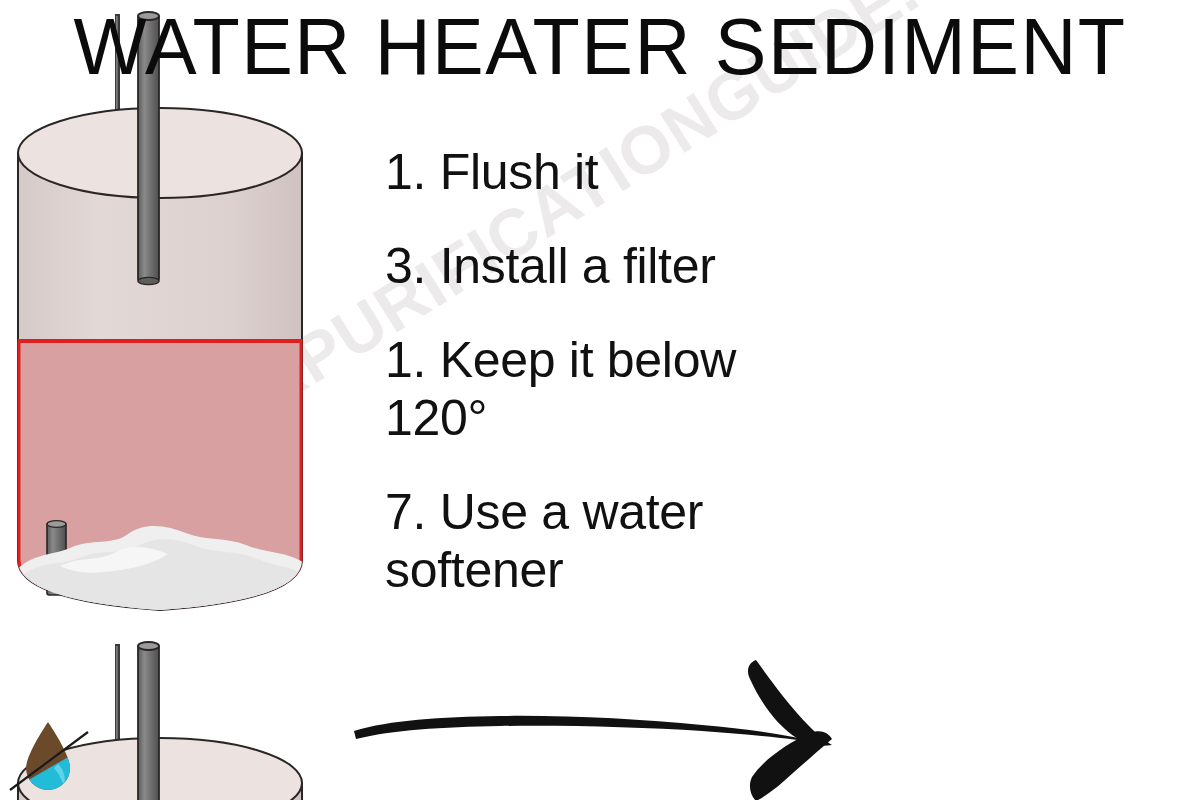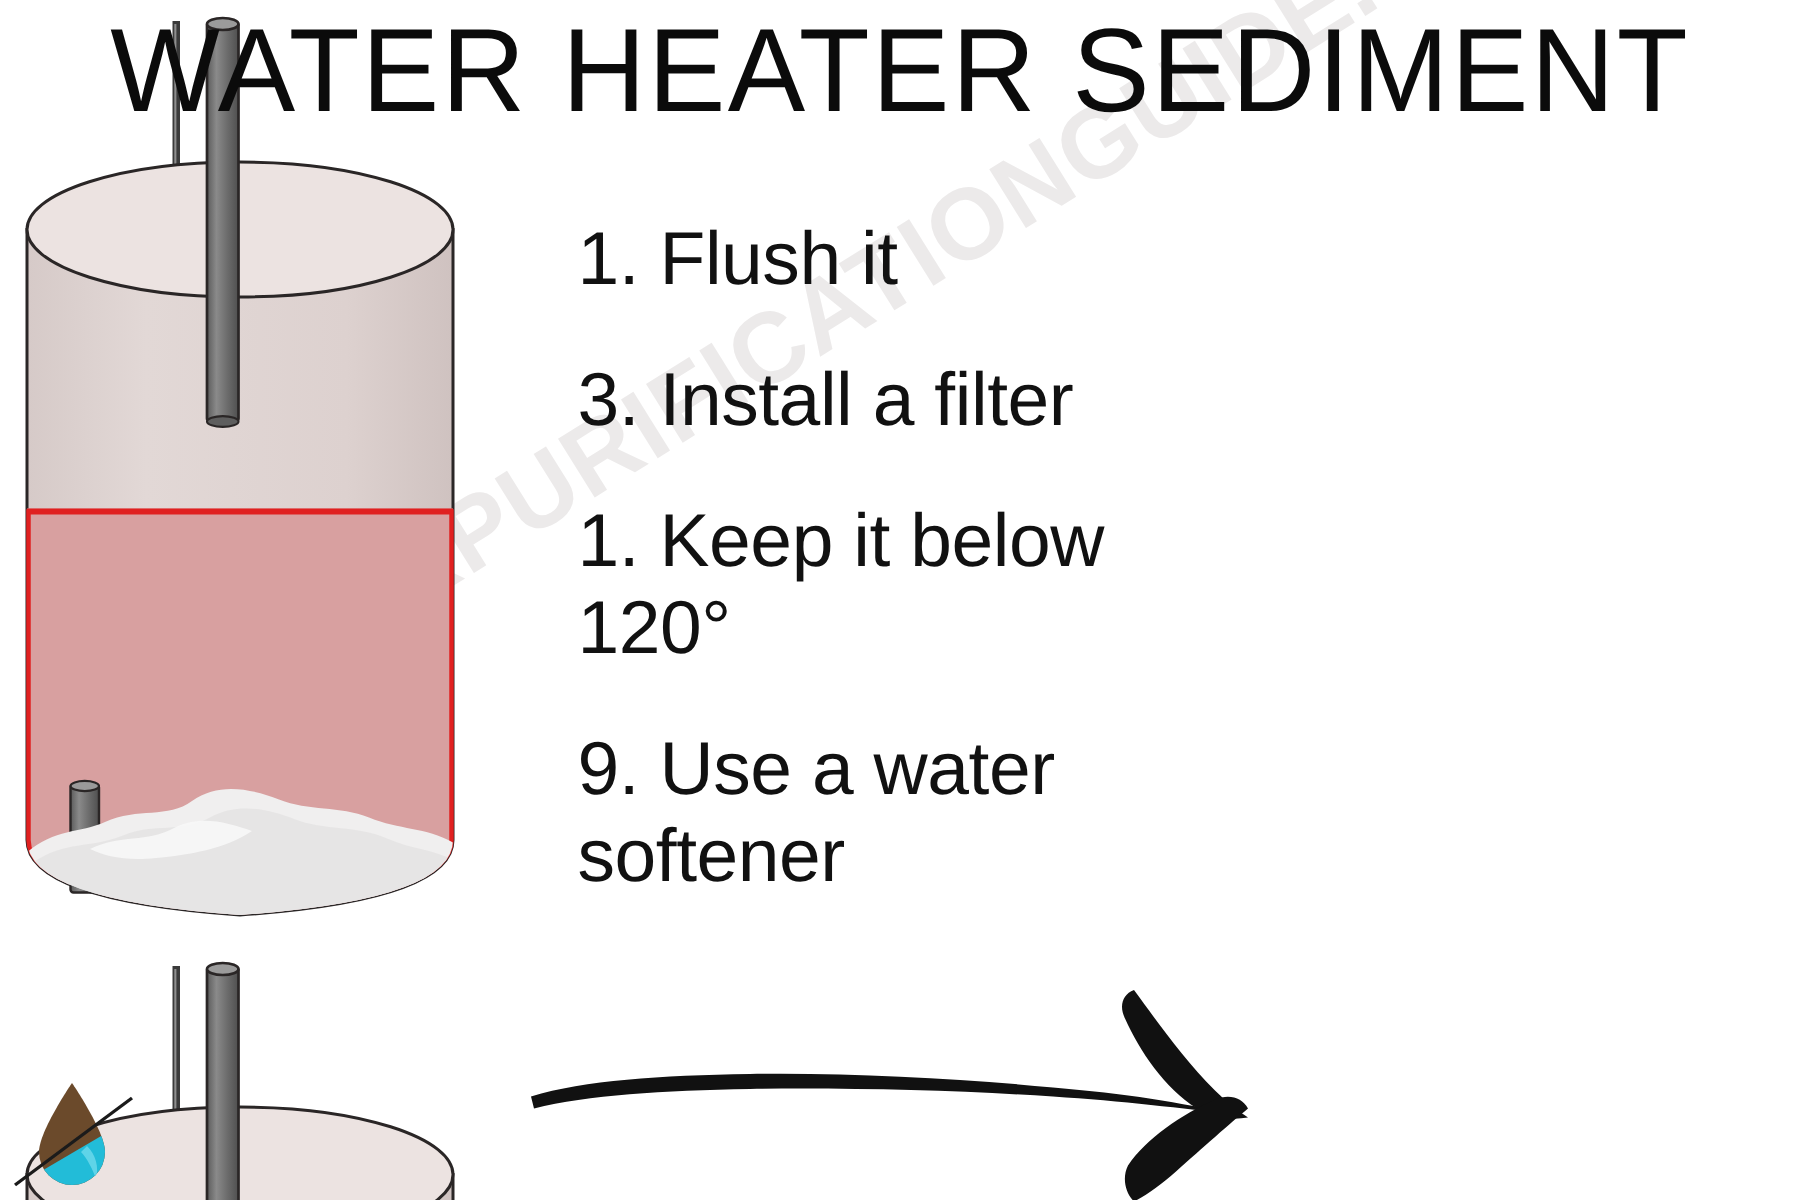--- a/index.html
+++ b/index.html
@@ -229,21 +229,21 @@
         <ellipse cx="148.5" cy="281" rx="10.5" ry="3.6" fill="#5e5e5e" stroke="#2a2626" stroke-width="1.4"></ellipse>
         <ellipse cx="148.5" cy="16" rx="10.5" ry="4" fill="#9b9b9b" stroke="#2a2626" stroke-width="1.8"></ellipse>
       </g>
     </svg>
   </div>
 
   <div class="steps">
     <div class="step">1. Flush it</div>
     <div class="step">3. Install a filter</div>
     <div class="step">1. Keep it below 120°</div>
-    <div class="step">9. Use a water softener</div>
+    <div class="step">7. Use a water softener</div>
   </div>
 
   <div id="arrow-wrap">
     <svg width="500" height="165" viewBox="0 0 500 165">
       <path d="M4,96 C40,85 90,82 150,81 C215,80 290,84 352,90
                C400,94 438,100 472,108
                C440,104 398,99 352,96 C292,92 214,90 150,91
                C92,92 42,95 6,104 Z" fill="#111111"></path>
       <path d="M406,25 C420,44 438,70 460,92 C468,100 476,106 482,110
                C470,112 458,110 448,104 C426,90 410,66 400,44

